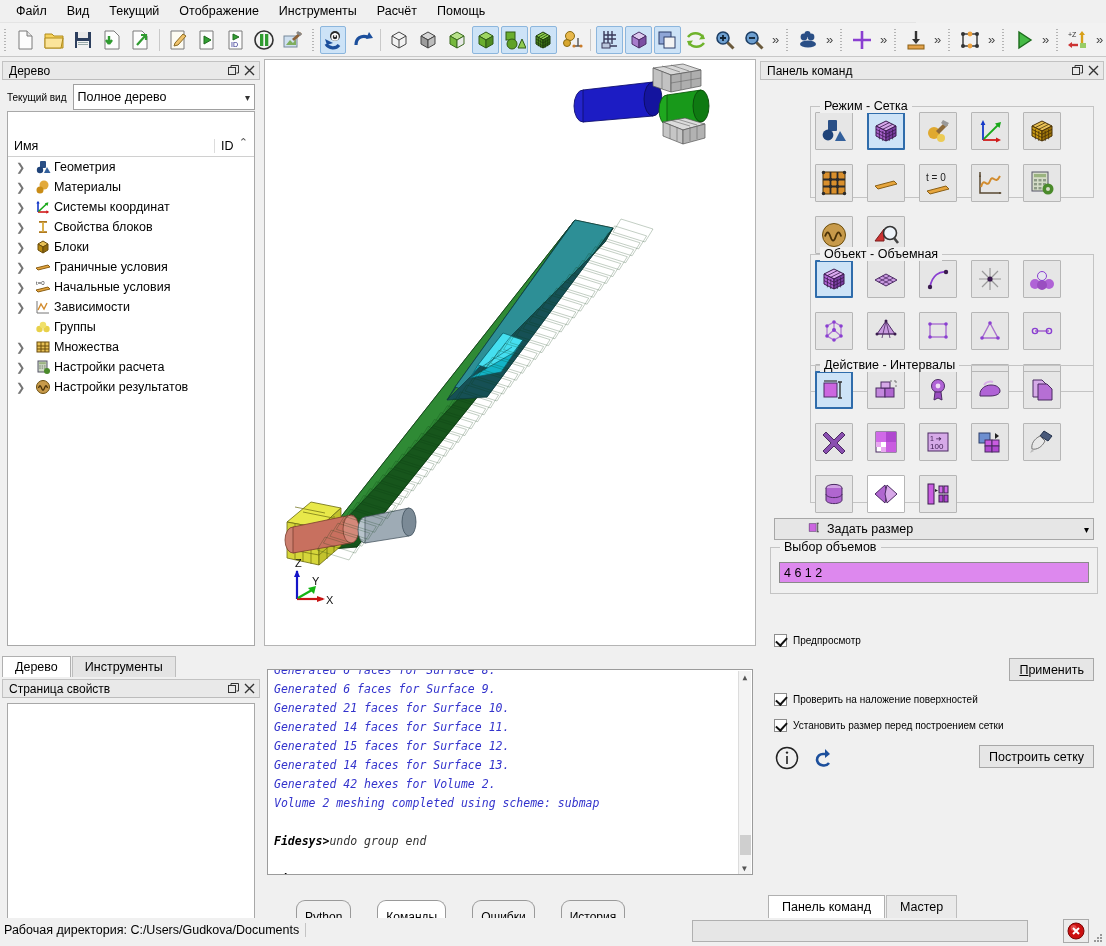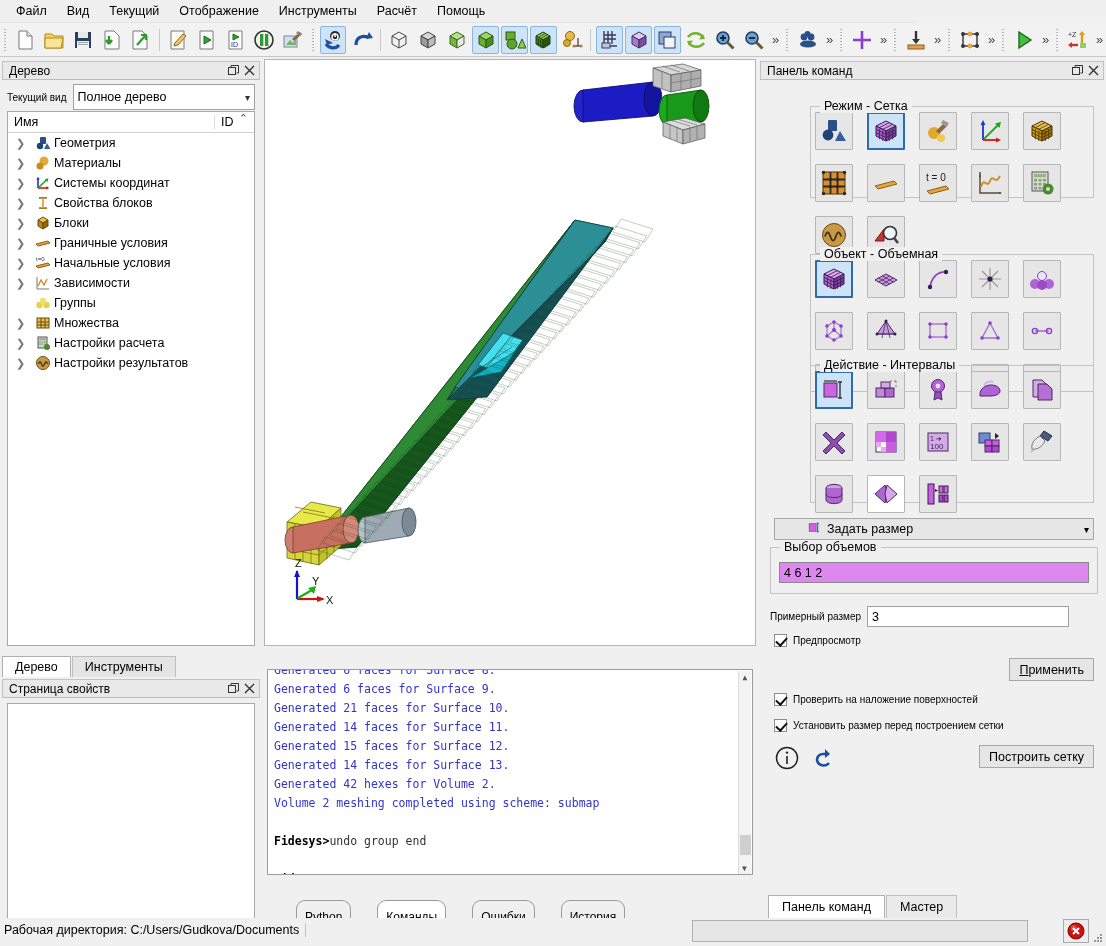--- a/index.html
+++ b/index.html
@@ -64,21 +64,21 @@
     flex: 1; height: 21px; background: #fff; border: 1px solid #a0a0a0;
     display: flex; align-items: center; padding: 12px 4px; font-size: 12.5px; position: relative;
   }
   .combo .arrow { margin-left: auto; color: #333; font-size: 10px; }
   #treeview {
     position: absolute; left: 5px; top: 31px; width: 248px; height: 535px;
     background: #fff; border: 1px solid #a8a8a8;
   }
   #tree-header {
     height: 21px; background: #fff; border-bottom: 1px solid #d0d0d0;
-    display: flex; align-items: center; font-size: 12.5px;
+    display: flex; align-items: center; font-size: 12.5px; margin-top: 24px;
   }
   #tree-header .hc { padding-left: 6px; }
   #tree-header .hc.name { flex: 1; }
   #tree-header .hc.id { width: 40px; border-left: 1px solid #dcdcdc; position: relative; }
   .sortmark { position: absolute; right: 6px; top: -3px; font-size: 11px; color: #555; }
   .tnode { display: flex; align-items: center; height: 20px; padding-left: 8px; font-size: 12.5px; }
   .tnode .exp { width: 16px; color: #767676; font-size: 11px; }
   .tnode .ic { width: 22px; display: flex; align-items: center; justify-content: center; }
   .tnode .tx { white-space: nowrap; }
 
@@ -98,21 +98,21 @@
     background: #fff; border: 1px solid #b4b4b4;
   }
   #viewport svg { display: block; }
 
   
   #console-panel { position: absolute; left: 264px; top: 648px; width: 492px; height: 248px; }
   #console-body { position: absolute; left: 0; top: 19px; width: 492px; height: 210px; background: #f0f0f0; padding: 2px 3px; }
   #console-text {
     width: 486px; height: 206px; background: #fff; border: 1px solid #9b9b9b;
     overflow: hidden; position: relative; padding: 2px 4px 2px 6px;
-    font-family: "DejaVu Sans Mono", "Liberation Mono", monospace; font-size: 11.5px;
+    font-family: "DejaVu Sans Mono", "Liberation Mono", monospace; font-size: 11.5px; font-style: italic;
   }
   .cline { color: #3333cc; line-height: 19px; white-space: pre; }
   .cline.clipped { margin-top: -11px; }
   .cprompt { line-height: 19px; white-space: pre; color: #000; }
   .cprompt b { font-weight: bold; }
   .cprompt span.cmd { color: #333; }
   #cscroll {
     position: absolute; right: 1px; top: 1px; width: 13px; height: 204px;
     background: #f3f3f3; border-left: 1px solid #dcdcdc;
   }
@@ -1262,26 +1262,20 @@
           <span class="arrow">▾</span>
         </div>
 
         <div class="vgroup" style="top:467px; height:47px;">
           <div class="legend">Выбор объемов</div>
           <div id="vol-input">
             <span>4 6 1 2</span>
           </div>
         </div>
 
-        <div class="frow" style="left:10px; top:526px; width:328px;">
-          <span class="lbl">Примерный размер</span>
-          <div class="tinput" style="width:202px;">
-            <span>3</span>
-          </div>
-        </div>
 
         <div class="frow" style="left:14px; top:554px;">
           <div class="chk">
             <span class="chkbox checked"></span>
             <span>Предпросмотр</span>
           </div>
         </div>
 
         <div class="pushbtn" style="position:absolute; right:10px; top:578px;">
           <span class="uline">П</span>

